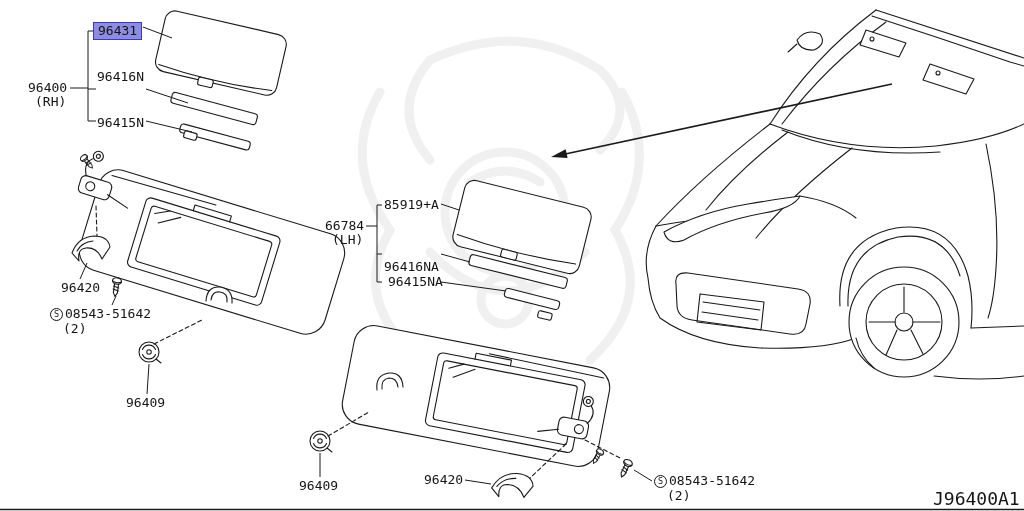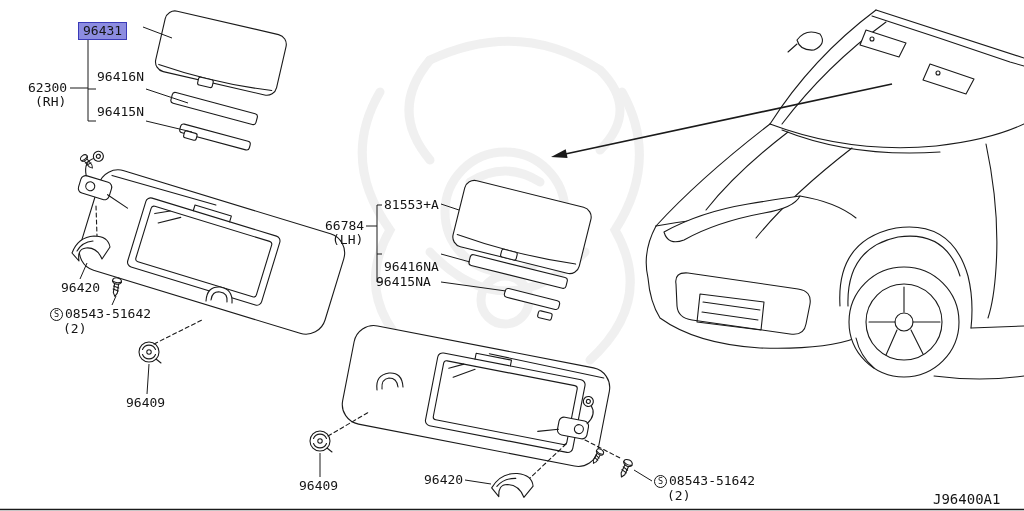--- a/index.html
+++ b/index.html
@@ -6,21 +6,21 @@
   .canvas{position:relative;width:1024px;height:511px;background:#ffffff;overflow:hidden;
           font-family:"DejaVu Sans Mono","Liberation Mono",monospace;}
   .canvas svg{position:absolute;left:0;top:0;}
   .lbl{position:absolute;font-size:13px;line-height:14px;color:#141414;white-space:nowrap;}
   .hl{background:var(--highlight-bg,#8c8ce0);border:1px solid var(--highlight-border,#3a3ab8);
       padding:0 4px;line-height:16px;}
   .ind1{padding-left:7px;}
   .ind2{padding-left:13px;}
   .scircle{display:inline-block;width:11px;height:11px;border:1px solid #141414;border-radius:50%;
            font-size:8.5px;line-height:11px;text-align:center;margin-right:2px;position:relative;top:-1px;}
-  .code{font-size:14px;}
+  .code{font-size:18px;}
 </style>
 </head>
 <body>
 
 <div class="canvas">
 
   <svg width="1024" height="511" viewBox="0 0 1024 511">
     <defs>
       <g id="screw" fill="none" stroke="#1a1a1a" stroke-width="1.1">
         <ellipse cx="0" cy="0" rx="4.5" ry="3.2" fill="#fff"></ellipse>
@@ -186,34 +186,34 @@
       <path d="M441 204 L459 210"></path>
       <path d="M441 254 L470 262"></path>
       <path d="M441 282 L506 291"></path>
       <path d="M320 477 L320 453"></path>
       <path d="M465 480 L491 484"></path>
       <path d="M652 481 L634 470"></path>
       <path d="M0 509.5 H1024" stroke-width="1.4"></path>
     </g>
   </svg>
 
-  <div class="lbl hl" style="left:78px;top:22px">
+  <div class="lbl hl" style="left:93px;top:22px">
     <span>96431</span>
   </div>
 
   <div class="lbl" style="left:28px;top:81px">
-    <span>62300</span><br>
+    <span>96400</span><br>
     <span class="ind1">(RH)</span>
   </div>
 
   <div class="lbl" style="left:97px;top:70px">
     <span>96416N</span>
   </div>
 
-  <div class="lbl" style="left:97px;top:105px">
+  <div class="lbl" style="left:97px;top:116px">
     <span>96415N</span>
   </div>
 
   <div class="lbl" style="left:61px;top:281px">
     <span>96420</span>
   </div>
 
   <div class="lbl" style="left:50px;top:307px">
     <span class="scircle">S</span><span>08543-51642</span><br>
     <span class="ind2">(2)</span>
@@ -222,28 +222,28 @@
   <div class="lbl" style="left:126px;top:396px">
     <span>96409</span>
   </div>
 
   <div class="lbl" style="left:325px;top:219px">
     <span>66784</span><br>
     <span class="ind1">(LH)</span>
   </div>
 
   <div class="lbl" style="left:384px;top:198px">
-    <span>81553+A</span>
+    <span>85919+A</span>
   </div>
 
   <div class="lbl" style="left:384px;top:260px">
     <span>96416NA</span>
   </div>
 
-  <div class="lbl" style="left:376px;top:275px">
+  <div class="lbl" style="left:388px;top:275px">
     <span>96415NA</span>
   </div>
 
   <div class="lbl" style="left:299px;top:479px">
     <span>96409</span>
   </div>
 
   <div class="lbl" style="left:424px;top:473px">
     <span>96420</span>
   </div>

